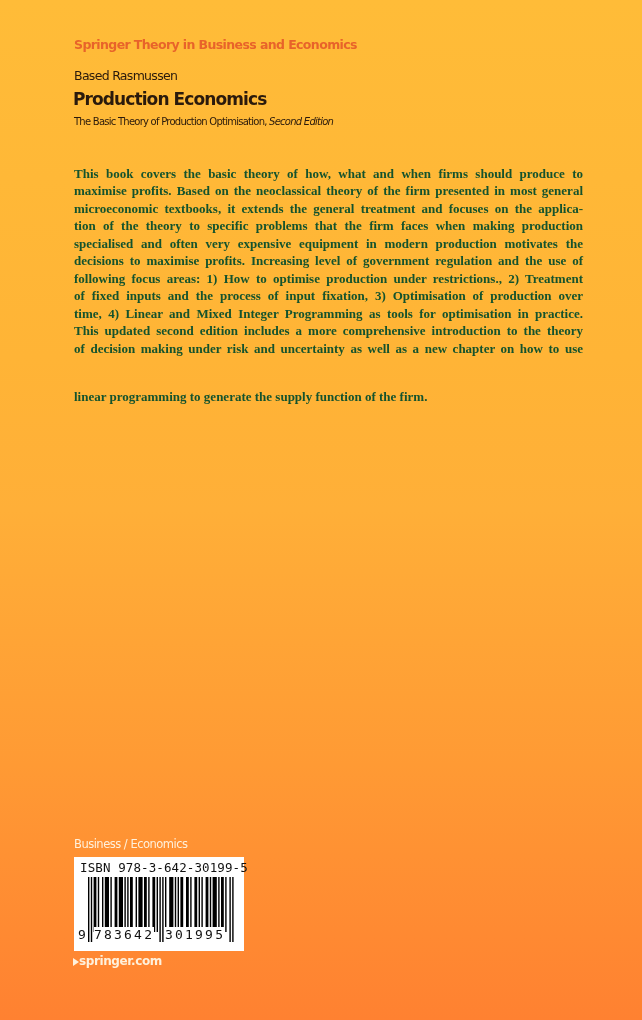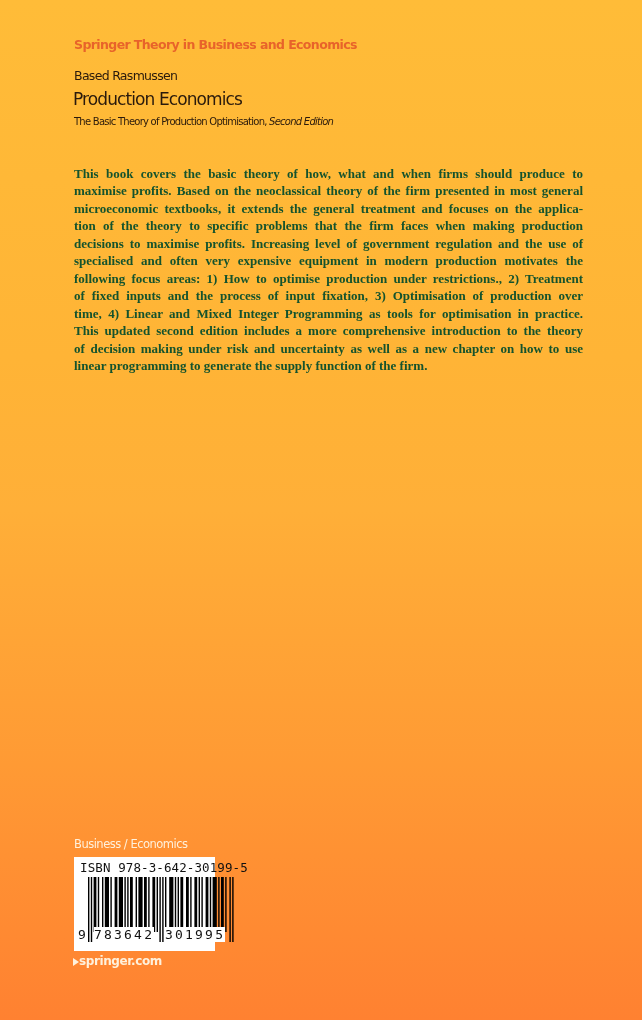--- a/index.html
+++ b/index.html
@@ -40,21 +40,21 @@
       letter-spacing: -0.7px;
       color: #2a1a0c;
       white-space: nowrap;
     }
     .title {
       position: absolute;
       left: 73px;
       top: 89px;
       font-family: "DejaVu Sans", sans-serif;
       font-size: 17px;
-      font-weight: normal;
+      font-weight: bold;
       letter-spacing: -0.9px;
       color: #2a1a0c;
       white-space: nowrap;
     }
     .subtitle {
       position: absolute;
       left: 74px;
       top: 116px;
       font-family: "DejaVu Sans", sans-serif;
       font-size: 10px;
@@ -78,36 +78,37 @@
     }
     .blurb .line {
       display: block;
       text-align: justify;
       text-align-last: justify;
       white-space: nowrap;
       overflow: visible;
     }
     .blurb .line.last {
       text-align-last: left;
+      margin-top: 31px;
     }
     .category {
       position: absolute;
       left: 74px;
       top: 837px;
       font-family: "DejaVu Sans", sans-serif;
       font-size: 11.5px;
       letter-spacing: -0.5px;
       color: #fff1dc;
       white-space: nowrap;
     }
     .barcode-box {
       position: absolute;
       left: 74px;
       top: 857px;
-      width: 141px;
+      width: 170px;
       height: 94px;
       background: #ffffff;
     }
     .isbn-text {
       position: absolute;
       left: 6px;
       top: 3px;
       width: 160px;
       font-family: "DejaVu Sans Mono", "Liberation Mono", monospace;
       font-size: 12.5px;
@@ -189,22 +190,22 @@
 
   <div class="title">Production Economics</div>
 
   <div class="subtitle"><span>The Basic Theory of Production Optimisation, </span><span class="edition">Second Edition</span></div>
 
   <div class="blurb">
     <span class="line">This book covers the basic theory of how, what and when firms should produce to</span>
     <span class="line">maximise profits. Based on the neoclassical theory of the firm presented in most general</span>
     <span class="line">microeconomic textbooks, it extends the general treatment and focuses on the applica-</span>
     <span class="line">tion of the theory to specific problems that the firm faces when making production</span>
+    <span class="line">specialised and often very expensive equipment in modern production motivates the</span>
     <span class="line">decisions to maximise profits. Increasing level of government regulation and the use of</span>
-    <span class="line">specialised and often very expensive equipment in modern production motivates the</span>
     <span class="line">following focus areas: 1) How to optimise production under restrictions., 2) Treatment</span>
     <span class="line">of fixed inputs and the process of input fixation, 3) Optimisation of production over</span>
     <span class="line">time, 4) Linear and Mixed Integer Programming as tools for optimisation in practice.</span>
     <span class="line">This updated second edition includes a more comprehensive introduction to the theory</span>
     <span class="line">of decision making under risk and uncertainty as well as a new chapter on how to use</span>
     <span class="line last">linear programming to generate the supply function of the firm.</span>
   </div>
 
   <div class="category">Business / Economics</div>
 

